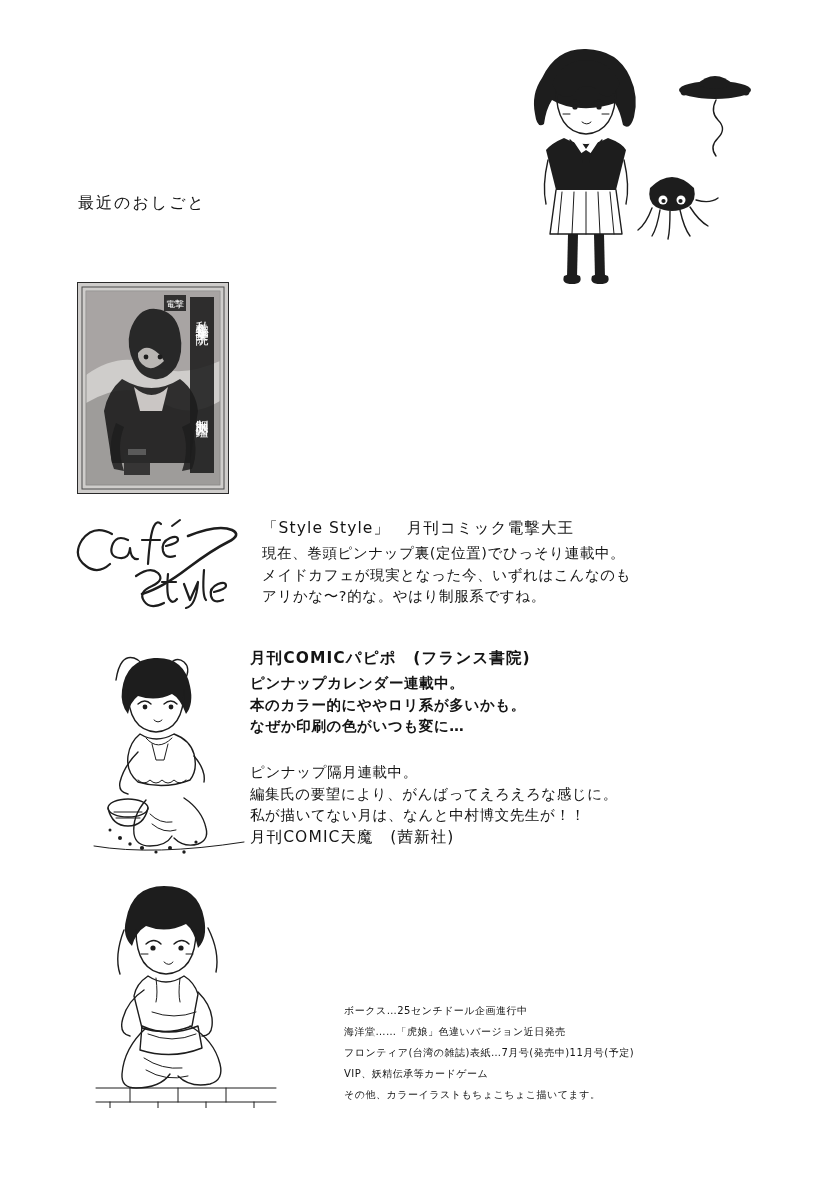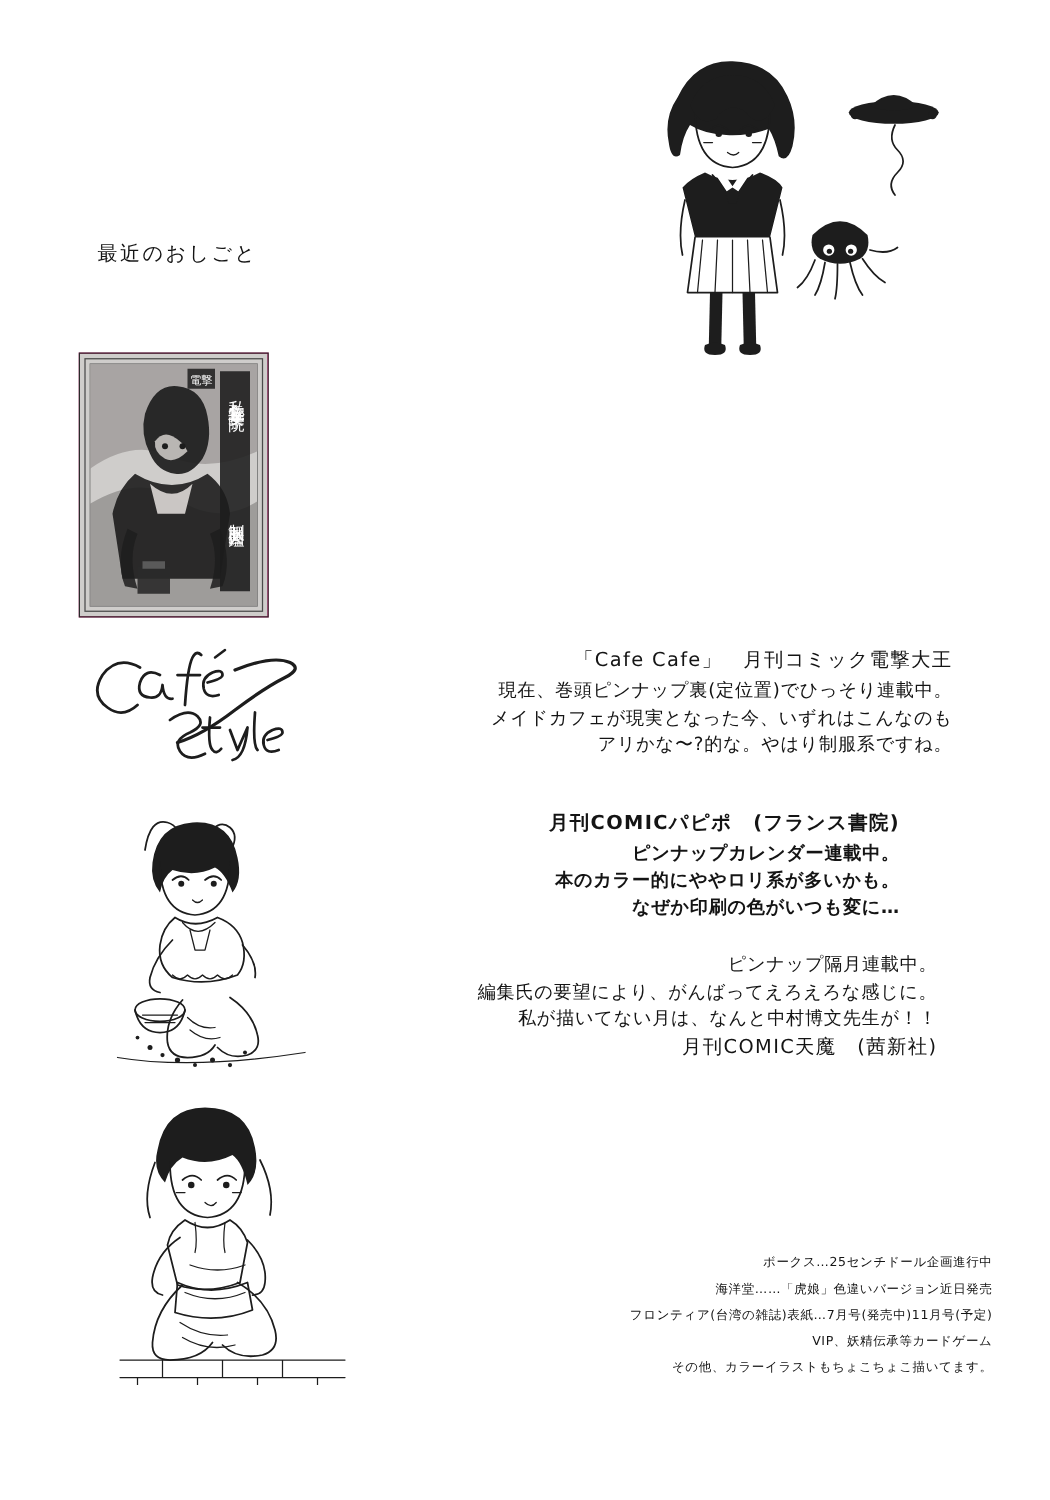--- a/index.html
+++ b/index.html
@@ -8,21 +8,20 @@
     background: #ffffff;
   }
   .page {
     position: relative;
     width: 840px;
     height: 1108px;
     background: #ffffff;
     overflow: hidden;
     font-family: "DejaVu Sans", sans-serif;
     color: #1a1a1a;
-    text-align: right;
   }
 
   
   .hw {
     font-family: "DejaVu Sans", sans-serif;
     font-size: 14.5px;
     line-height: 21px;
     letter-spacing: 0.6px;
     color: #141414;
     white-space: pre-line;
@@ -46,27 +45,27 @@
     position: absolute;
     left: 500px;
     top: 40px;
     width: 280px;
     height: 250px;
   }
 
   
   .book-cover {
     position: absolute;
-    left: 63px;
+    left: 77px;
     top: 282px;
     width: 150px;
     height: 210px;
     border: 1.5px solid #2a2a2a;
     overflow: hidden;
-    background: #ec4899;
+    background: #a3a3a3;
   }
   .book-cover .bc-inner {
     position: absolute;
     inset: 0;
   }
 
   
   .entry {
     position: absolute;
   }
@@ -248,21 +247,21 @@
         <path d="M112 72 l6 16 l8 -18 q-2 24 -12 26"></path>
 
         <path d="M132 58 q-2 26 2 30"></path>
 
         <path d="M142 80 q12 -3 12 -6 q0 -5 -8 -2 q-9 4 -7 12 q2 8 12 4"></path>
       </g>
     </svg>
   </div>
 
   <div id="entry-2" class="entry">
-    <div class="hw e-title">「Cafe Cafe」　月刊コミック電撃大王</div>
+    <div class="hw e-title">「Style Style」　月刊コミック電撃大王</div>
     <div class="hw e-body">現在、巻頭ピンナップ裏(定位置)でひっそり連載中。
 メイドカフェが現実となった今、いずれはこんなのも
 アリかな〜?的な。やはり制服系ですね。</div>
   </div>
 
   <div id="illus-maid" class="illus">
     <svg width="180" height="230" viewBox="0 0 180 230" aria-hidden="true">
 
       <path class="ink" d="M36 48 q4 -26 18 -22 q10 3 10 16"></path>
       <path class="ink" d="M84 40 q10 -18 20 -10 q7 6 1 18"></path>

